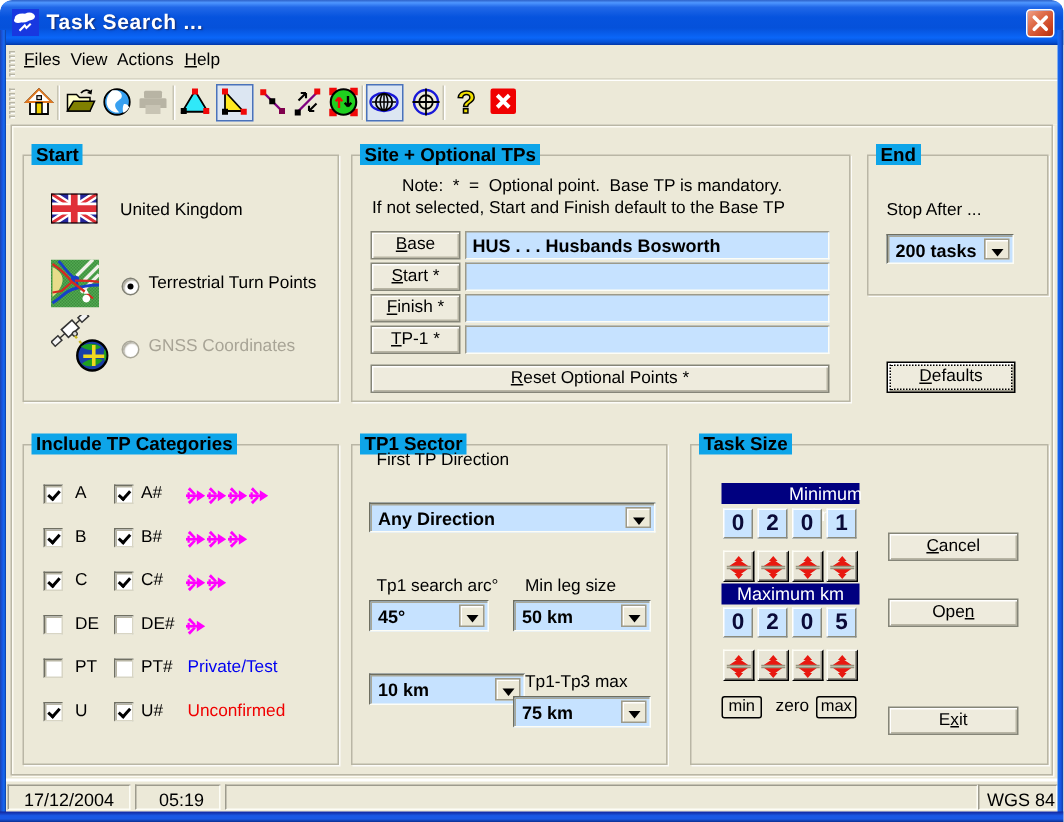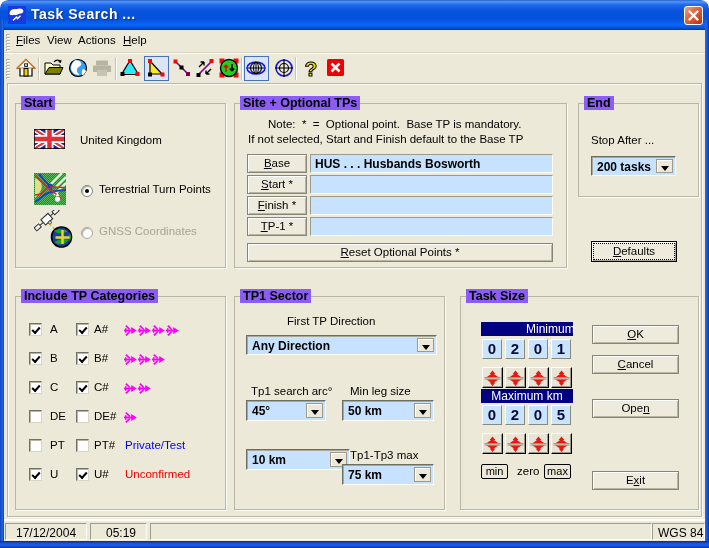--- a/index.html
+++ b/index.html
@@ -22,21 +22,21 @@
 .mitem { position:absolute; top:4px; color:#000; }
 .gripdots { position:absolute; width:5px; }
 .gripdots i { display:block; width:4px; height:2px; margin:1px 0; border-top:1px solid #b8b5a4; border-left:1px solid #b8b5a4; background:#fdfdfa; }
 #toolbar { position:absolute; left:4px; top:54px; width:701px; height:29px; background:#ece9d8; }
 .tbsep { position:absolute; top:3px; width:1px; height:23px; background:#c8c5b4; box-shadow:1px 0 0 #fff; }
 .tico { position:absolute; top:4px; width:20px; height:20px; }
 .tsel { position:absolute; top:2px; width:25px; height:25px; background:#dce6f2; border:1px solid #4a72ba; }
 
 #content { position:absolute; left:4px; top:83px; width:701px; height:436px; background:#ece9d8; }
 .gb { position:absolute; border:1px solid #b9b6a5; box-shadow:1px 1px 0 rgba(255,255,255,.85); }
-.gb > .t { position:absolute; top:-8px; left:5px; background:#8b5cf6; padding:0 3px; font-weight:bold; font-size:12.5px; }
+.gb > .t { position:absolute; top:-8px; left:5px; background:#0ea5e9; padding:0 3px; font-weight:bold; font-size:12.5px; }
 .lbl { position:absolute; font-size:11.5px; white-space:nowrap; }
 .combo { position:absolute; background:#c6e2ff; border:1px solid; border-color:#6e6e60 #fdfdf6 #fdfdf6 #6e6e60; box-shadow:inset 1px 1px 0 #a8a89a; }
 .combo .v { position:absolute; left:5px; top:3px; font-weight:bold; font-size:12px; color:#000; }
 .combo .ab { position:absolute; right:2px; top:2px; bottom:2px; width:17px; background:#ece9d8; border:1px solid #9d9a8a; box-shadow:inset 1px 1px 0 #fff; }
 .combo .ab:after { content:""; position:absolute; left:4px; top:6px; border:4px solid transparent; border-top:5px solid #000; }
 .btn { position:absolute; background:#eeebdd; border:1px solid #858578; box-shadow:inset 1px 1px 0 #fff, inset -1px -1px 0 #b8b5a4; font-size:11.5px; text-align:center; color:#000; }
 .field { position:absolute; left:310px; width:243px; height:19px; background:#c6e2ff; border:1px solid; border-color:#9c9a8a #fdfdf6 #fdfdf6 #9c9a8a; }
 u { text-decoration:underline; }
 
 .cb { position:absolute; width:13px; height:13px; background:#fff; border:1px solid; border-color:#707063 #d8d5c4 #d8d5c4 #707063; box-shadow:inset 1px 1px 0 #b8b5a4; }
@@ -303,21 +303,21 @@
   <div class="lbl" style="left:121px;top:356px;color:#0000f0;">Private/Test</div>
   <div class="cb ck" style="left:25px;top:385px;"></div>
       <div class="lbl" style="left:46px;top:385px;">U</div>
   <div class="cb ck" style="left:72px;top:385px;"></div>
       <div class="lbl" style="left:90px;top:385px;">U#</div>
   <div class="lbl" style="left:121px;top:385px;color:#f00000;">Unconfirmed</div>
 
   <div class="gb" style="left:230px;top:213px;width:211px;height:214px;">
         <span class="t">TP1 Sector</span>
       </div>
-  <div class="lbl" style="left:247px;top:232px;margin-left:36px;">First TP Direction</div>
+  <div class="lbl" style="left:247px;top:218px;">First TP Direction</div>
   <div class="combo" style="left:242px;top:252px;width:191px;height:20px;">
         <span class="v">Any Direction</span>
         <span class="ab"></span>
       </div>
   <div class="lbl" style="left:247px;top:302px;">Tp1 search arc°</div>
   <div class="lbl" style="left:346px;top:302px;">Min leg size</div>
   <div class="combo" style="left:242px;top:317px;width:80px;height:21px;">
         <span class="v">45°</span>
         <span class="ab"></span>
       </div>
@@ -369,21 +369,20 @@
         </svg></div>
   <div class="spin" style="left:524px;top:350px;"><svg width="19" height="19" viewBox="0 0 19 19">
           <use href="#sp"></use>
         </svg></div>
   <div class="spin" style="left:547px;top:350px;"><svg width="19" height="19" viewBox="0 0 19 19">
           <use href="#sp"></use>
         </svg></div>
   <div class="mm" style="left:477px;top:381px;">min</div>
   <div class="lbl" style="left:513px;top:382px;">zero</div>
   <div class="mm" style="left:540px;top:381px;">max</div>
-  <div class="btn" style="left:588px;top:242px;width:87px;height:19px;line-height:17px;"><u>O</u>K</div>
   <div class="btn" style="left:588px;top:272px;width:87px;height:19px;line-height:17px;"><u>C</u>ancel</div>
   <div class="btn" style="left:588px;top:316px;width:87px;height:19px;line-height:17px;">Ope<u>n</u></div>
   <div class="btn" style="left:588px;top:388px;width:87px;height:19px;line-height:17px;">E<u>x</u>it</div>
   <svg width="0" height="0" style="position:absolute;">
    <defs>
     <g id="pl">
             <rect x="0" y="5.6" width="10.5" height="1.8" fill="#ff00ff"></rect>
             <path d="M7.2,2.9 L12.8,6.5 L7.2,10.1 Z" fill="#ff00ff"></path>
             <path d="M6.6,5.2 L2.6,0.9 L1.2,2.3 L5.2,6 Z" fill="#ff00ff"></path>
             <path d="M6.6,7.8 L2.6,12.1 L1.2,10.7 L5.2,7 Z" fill="#ff00ff"></path>

